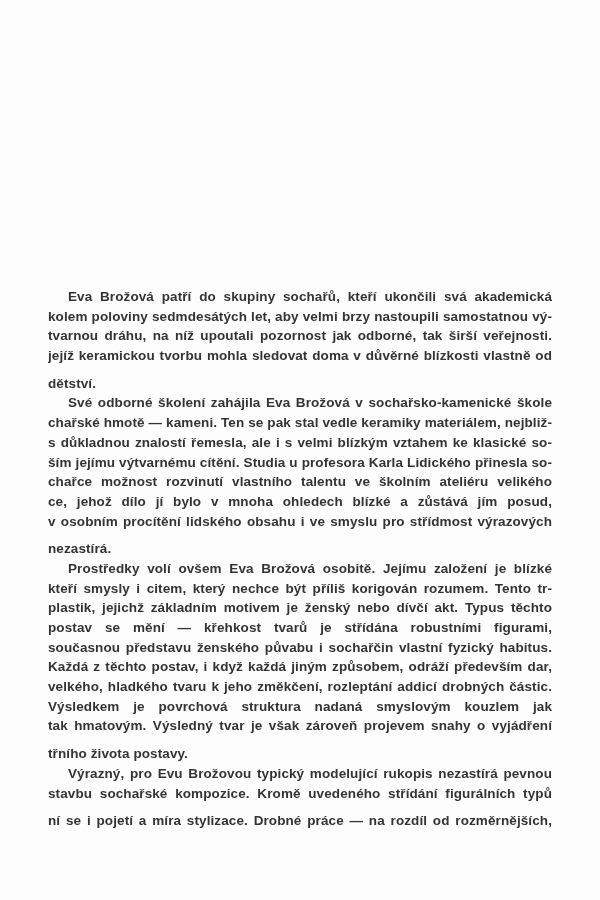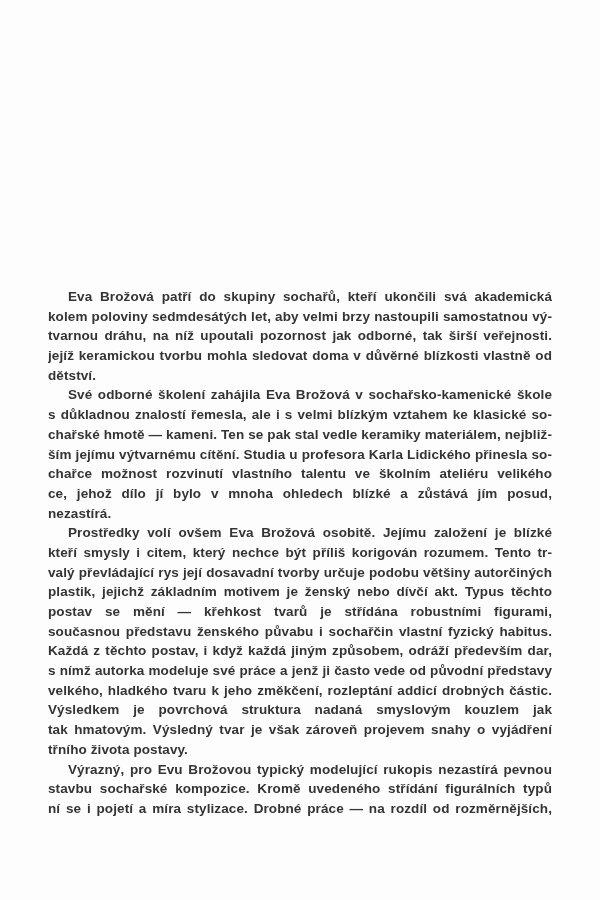--- a/index.html
+++ b/index.html
@@ -31,53 +31,53 @@
   .line {
     text-align: justify;
     text-align-last: justify;
     -moz-text-align-last: justify;
     height: 19.7px;
     overflow: hidden;
   }
   .line.first { text-indent: 20px; }
   .line.last {
     text-align-last: left;
+    margin-top: 8px;
     -moz-text-align-last: left;
   }
 </style>
 </head>
 <body style="background: rgb(253, 253, 253);">
 
 <main class="page">
   <article class="text-block" style="color: rgb(52, 52, 52);">
       <div class="para">
         <div class="line first">Eva Brožová patří do skupiny sochařů, kteří ukončili svá akademická studia</div>
         <div class="line">kolem poloviny sedmdesátých let, aby velmi brzy nastoupili samostatnou vý-</div>
         <div class="line">tvarnou dráhu, na níž upoutali pozornost jak odborné, tak širší veřejnosti. Sa-</div>
         <div class="line">jejíž keramickou tvorbu mohla sledovat doma v důvěrné blízkosti vlastně od</div>
         <div class="line last">dětství.</div>
       </div>
       <div class="para">
         <div class="line first">Své odborné školení zahájila Eva Brožová v sochařsko-kamenické škole</div>
+        <div class="line">chařské hmotě — kameni. Ten se pak stal vedle keramiky materiálem, nejbliž-</div>
         <div class="line">s důkladnou znalostí řemesla, ale i s velmi blízkým vztahem ke klasické so-</div>
-        <div class="line">chařské hmotě — kameni. Ten se pak stal vedle keramiky materiálem, nejbliž-</div>
         <div class="line">ším jejímu výtvarnému cítění. Studia u profesora Karla Lidického přinesla so-</div>
         <div class="line">chařce možnost rozvinutí vlastního talentu ve školním ateliéru velikého uměl-</div>
         <div class="line">ce, jehož dílo jí bylo v mnoha ohledech blízké a zůstává jím posud, především</div>
+        <div class="line">v osobním procítění lidského obsahu i ve smyslu pro střídmost výrazových</div>
         <div class="line last">nezastírá.</div>
       </div>
       <div class="para">
         <div class="line first">Prostředky volí ovšem Eva Brožová osobitě. Jejímu založení je blízké pojetí</div>
         <div class="line">kteří smysly i citem, který nechce být příliš korigován rozumem. Tento tr-</div>
-        <div class="line">valý převládající rys její dosavadní tvorby určuje podobu většiny autorčiných</div>
         <div class="line">plastik, jejichž základním motivem je ženský nebo dívčí akt. Typus těchto</div>
         <div class="line">postav se mění — křehkost tvarů je střídána robustními figurami, popírajícími</div>
         <div class="line">současnou představu ženského půvabu i sochařčin vlastní fyzický habitus.</div>
         <div class="line">Každá z těchto postav, i když každá jiným způsobem, odráží především dar,</div>
-        <div class="line">s nímž autorka modeluje své práce a jenž ji často vede od původní představy</div>
         <div class="line">velkého, hladkého tvaru k jeho změkčení, rozleptání addicí drobných částic.</div>
         <div class="line">Výsledkem je povrchová struktura nadaná smyslovým kouzlem jak zrakovým,</div>
         <div class="line">tak hmatovým. Výsledný tvar je však zároveň projevem snahy o vyjádření vni-</div>
         <div class="line last">třního života postavy.</div>
       </div>
       <div class="para">
         <div class="line first">Výrazný, pro Evu Brožovou typický modelující rukopis nezastírá pevnou vý-</div>
         <div class="line">stavbu sochařské kompozice. Kromě uvedeného střídání figurálních typů mě-</div>
         <div class="line last">ní se i pojetí a míra stylizace. Drobné práce — na rozdíl od rozměrnějších, vět-</div>
       </div>

